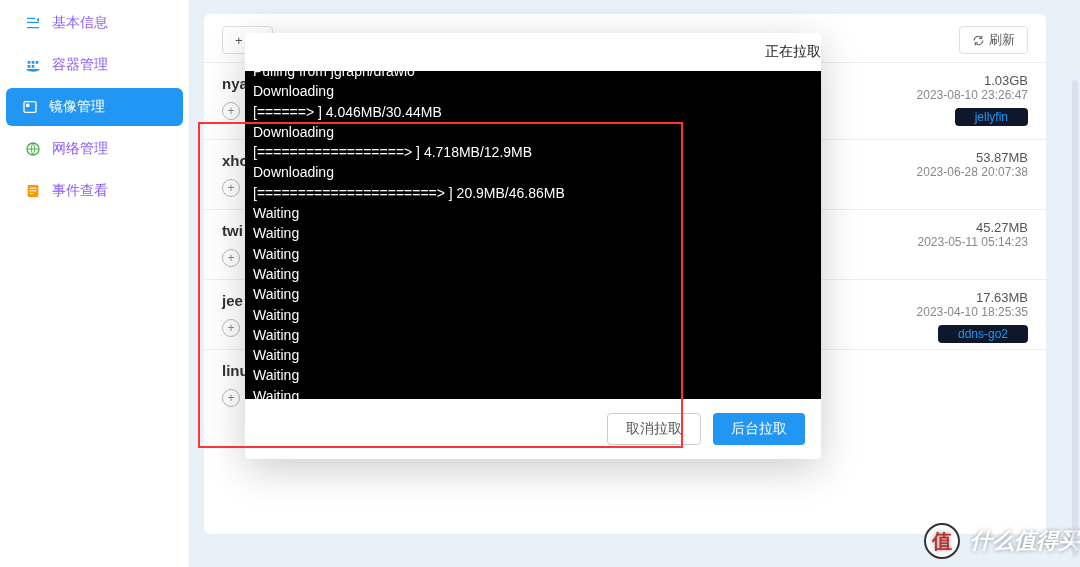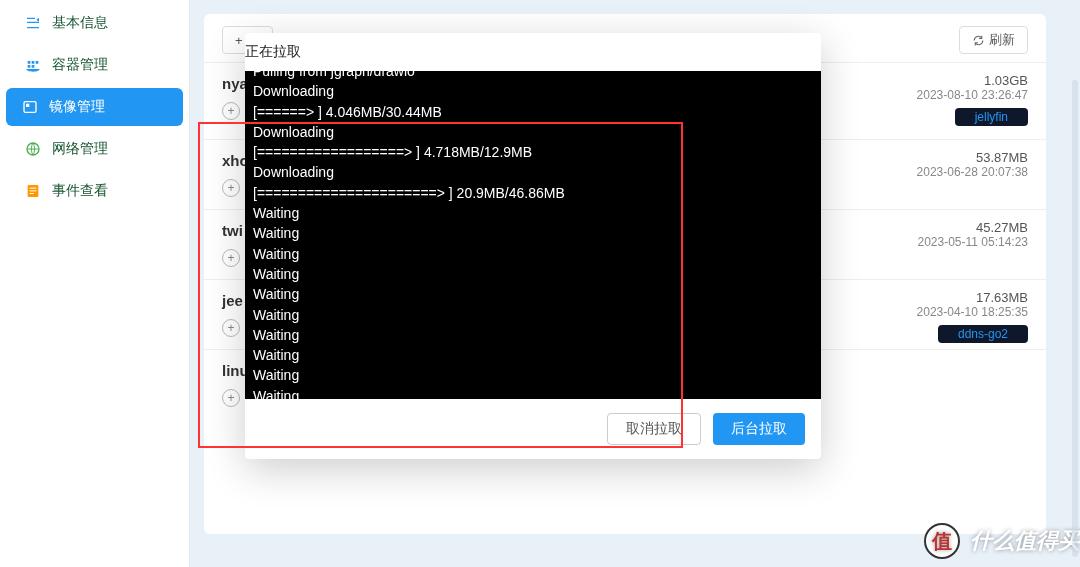--- a/index.html
+++ b/index.html
@@ -1,20 +1,20 @@
 <!DOCTYPE html>
 <html><head>
   <meta charset="utf-8">
   <style>
     * { margin: 0; padding: 0; box-sizing: border-box; font-family: -apple-system, "Microsoft YaHei", sans-serif; }
     body { background: #e8f0f8; width: 1080px; height: 567px; overflow: hidden; position: relative; }
 
     
     .sidebar { position: absolute; left: 0; top: 0; width: 190px; height: 100%; background: #fff; border-right: 1px solid #e8e8e8; }
-    .nav-item { display: flex; align-items: center; padding: 10px 18px; color: #14532d; font-size: 14px; cursor: pointer; border-radius: 6px; margin: 4px 6px; }
+    .nav-item { display: flex; align-items: center; padding: 10px 18px; color: #8b5cf6; font-size: 14px; cursor: pointer; border-radius: 6px; margin: 4px 6px; }
     .nav-item.active { background: #2196f3; color: #fff; padding-left: 15px; }
     .nav-icon { width: 18px; height: 18px; margin-right: 10px; display: inline-flex; align-items: center; justify-content: center; }
 
     
     .main { position: absolute; left: 190px; right: 20px; top: 0; height: 100%; background: #e8f0f8; }
     .tabs { display: flex; gap: 26px; padding: 0 22px; font-size: 14px; color: #888; align-items: center; position: relative; }
     .tab { cursor: pointer; padding: 2px 0; }
     .tab.active { color: #2196f3; border-bottom: 2px solid #2196f3; }
     .search-wrap { position: absolute; right: 22px; top: -4px; color: #aaa; font-size: 14px; display: flex; align-items: center; gap: 6px; }
 
@@ -27,21 +27,21 @@
     .image-meta { position: absolute; right: 18px; top: 10px; text-align: right; font-size: 13px; color: #555; }
     .image-meta .date { color: #888; font-size: 12px; margin-top: 0; }
     .tag { display: inline-block; background: #0f172a; color: #2196f3; padding: 2px 20px; border-radius: 4px; font-size: 12px; margin-top: 6px; }
     .row-actions { display: flex; gap: 10px; margin-top: 10px; }
     .row-act-btn { border: 1px solid #ddd; background: #fff; border-radius: 4px; padding: 3px 10px; font-size: 12px; color: #666; display: inline-flex; align-items: center; gap: 4px; cursor: pointer; }
     .circ-icon { width: 18px; height: 18px; border: 1px solid #bbb; border-radius: 50%; display: inline-flex; align-items: center; justify-content: center; font-size: 12px; color: #888; margin-right: 2px; }
 
     
     .modal-overlay { position: absolute; inset: 0; background: rgba(0,0,0,0); }
     .modal { position: absolute; left: 245px; top: 33px; width: 576px; background: #fff; border-radius: 4px; box-shadow: 0 10px 40px rgba(0,0,0,0.2); overflow: hidden; }
-    .modal-header { padding: 10px 0; text-align: left; font-size: 14px; color: #222; font-weight: 500; }
+    .modal-header { padding: 10px 0; text-align: right; font-size: 14px; color: #222; font-weight: 500; }
     .terminal { background: #000; color: #fff; font-size: 14px; line-height: 1.45; padding: 0 8px 2px 8px; height: 328px; overflow: hidden; font-family: Arial, sans-serif; }
     .terminal-line { white-space: nowrap; }
     .modal-footer { display: flex; justify-content: flex-end; gap: 12px; padding: 14px 16px; }
     .btn-cancel { background: #fff; border: 1px solid #ccc; color: #555; padding: 6px 18px; border-radius: 4px; font-size: 14px; cursor: pointer; }
     .btn-primary { background: #2196f3; border: none; color: #fff; padding: 7px 18px; border-radius: 4px; font-size: 14px; cursor: pointer; }
 
     .red-box { position: absolute; left: 198px; top: 122px; width: 485px; height: 326px; border: 2px solid #f33; pointer-events: none; }
 
     
     .watermark { position: absolute; right: 0; bottom: 8px; display: flex; align-items: center; gap: 10px; color: #fff; font-size: 22px; font-weight: 700; font-style: italic; text-shadow: 0 0 4px rgba(0,0,0,0.4); }

